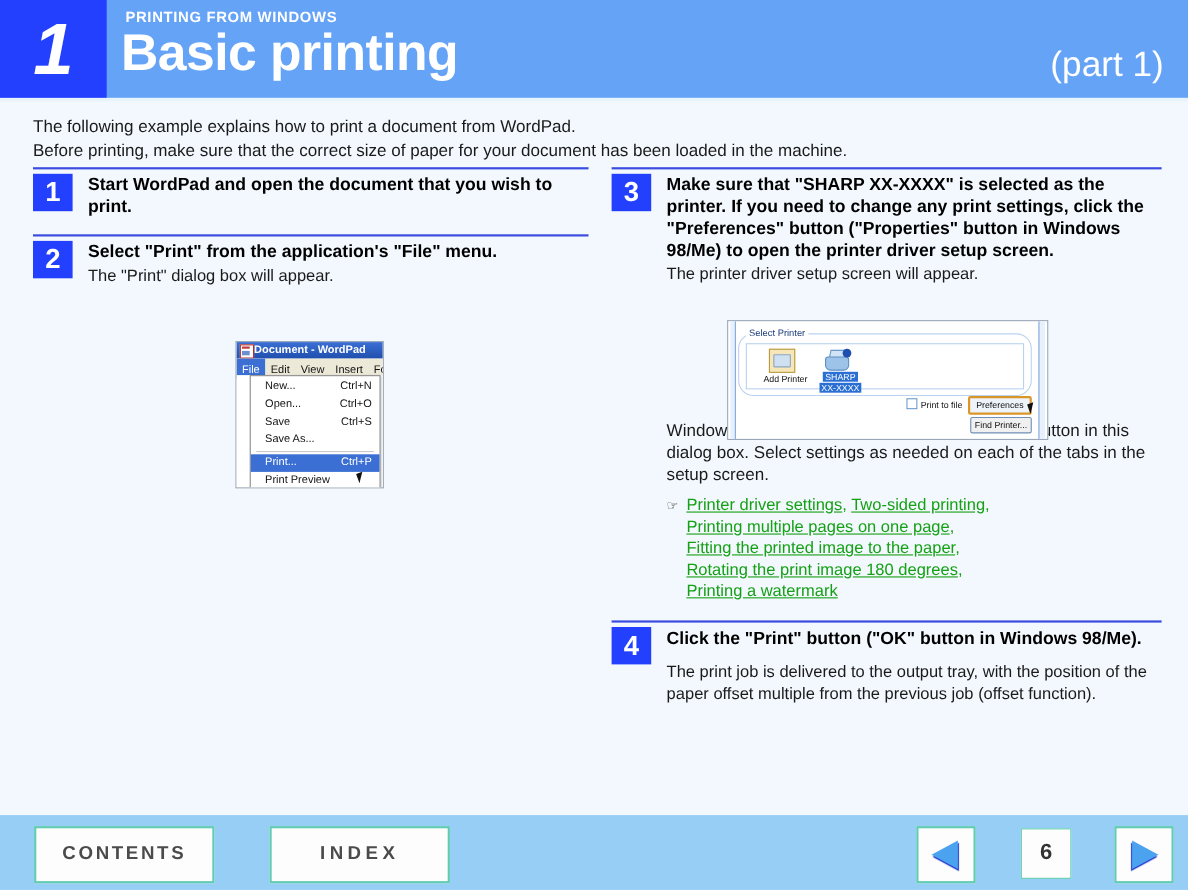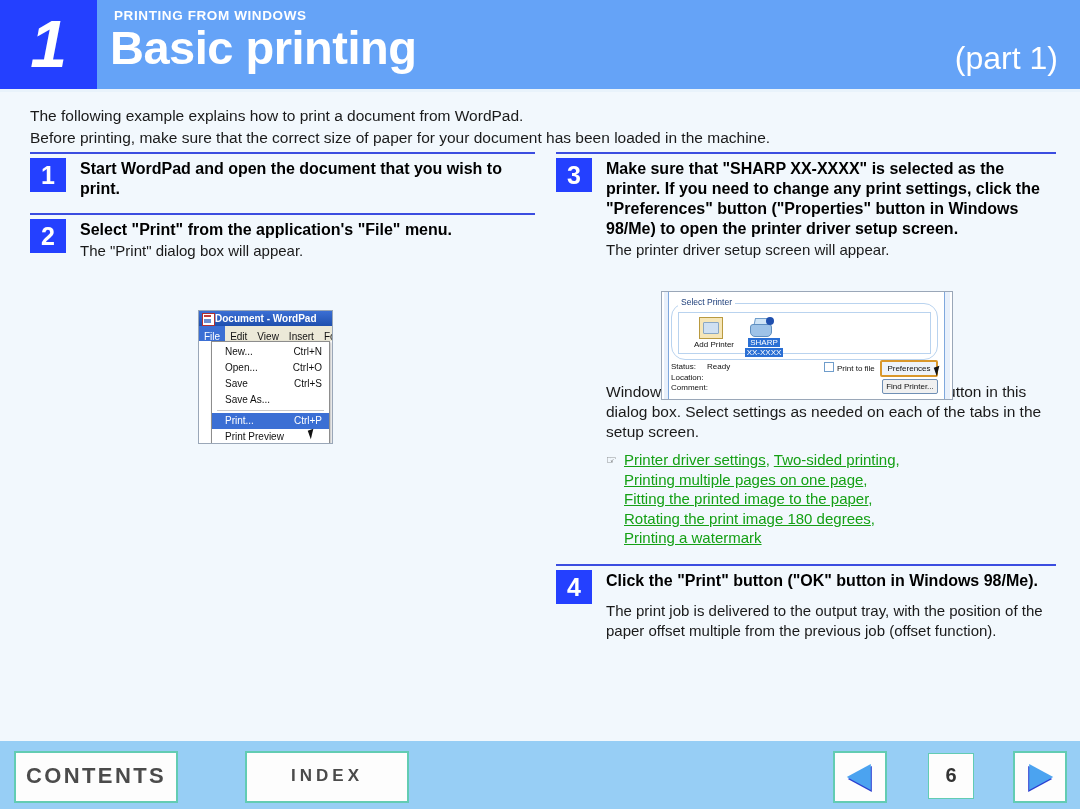--- a/index.html
+++ b/index.html
@@ -71,21 +71,21 @@
   }
 
   
   .linklist{margin-top:8px;padding-left:18px;position:relative;font-size:15px;line-height:19.5px;}
   .handglyph{position:absolute;left:0;top:1px;font-size:12px;color:#333;letter-spacing:-1px;}
   .linklist a{color:#15a015;text-decoration:underline;}
   .linklist .sep{color:#15a015;text-decoration:none;}
 
   
   .shotA{
-    position:absolute;left:198px;top:310px;width:133px;height:132px;
+    position:absolute;left:214px;top:310px;width:133px;height:132px;
     background:#ffffff;border:1px solid #9aa7b8;overflow:hidden;
     font-family:"Liberation Sans", sans-serif;
   }
   .wp-title{
     height:15px;background:linear-gradient(#3b6fd4,#1f4fae);
     color:#ffffff;font-size:10px;font-weight:bold;
     line-height:15px;padding-left:16px;position:relative;white-space:nowrap;
   }
   .wp-ico{
     position:absolute;left:3px;top:2px;width:11px;height:11px;
@@ -196,21 +196,21 @@
   .cursor-pd{right:8px;top:74px;}
 
   
   .footer{
     position:absolute;left:0;top:741px;width:1080px;height:68px;background:#97cef5;
   }
   .fbtn{
     position:absolute;background:#fdfdfd;border:2px solid #62ccb3;
     text-align:center;color:#4b4b4b;font-weight:bold;
   }
-  .fbtn.contents{left:14px;top:10px;width:160px;height:48px;line-height:46px;font-size:22px;letter-spacing:2.4px;}
+  .fbtn.contents{left:31px;top:10px;width:160px;height:48px;line-height:46px;font-size:17px;letter-spacing:2.4px;}
   .fbtn.index{left:245px;top:10px;width:160px;height:48px;line-height:46px;font-size:17px;letter-spacing:4px;}
   .navbtn{
     position:absolute;background:#fdfdfd;border:2px solid #62ccb3;
     width:50px;height:48px;top:10px;
   }
   .navbtn.prev{left:833px;}
   .navbtn.next{left:1013px;}
   .pagebox{
     position:absolute;left:928px;top:12px;width:44px;height:44px;
     background:#fdfdfd;border:1px solid #62ccb3;
@@ -367,25 +367,20 @@
             <span class="ppaper"></span>
             <span class="pbody"></span>
             <span class="pcheck"></span>
           </div>
           <span class="lbl">SHARP</span><br>
           <span class="lbl">XX-XXXX</span>
         </div>
       </div>
     </div>
 
-    <div class="pd-status">
-      <div><span class="k">Status:</span><span class="v">Ready</span></div>
-      <div><span class="k">Location:</span><span class="v"></span></div>
-      <div><span class="k">Comment:</span><span class="v"></span></div>
-    </div>
 
     <div class="pd-chk">
       <i></i><span>Print to file</span>
     </div>
 
     <div class="pd-btn pref">Preferences</div>
     <div class="pd-btn find">Find Printer...</div>
   </div>
   <div class="cursor cursor-pd"></div>
 </div>

